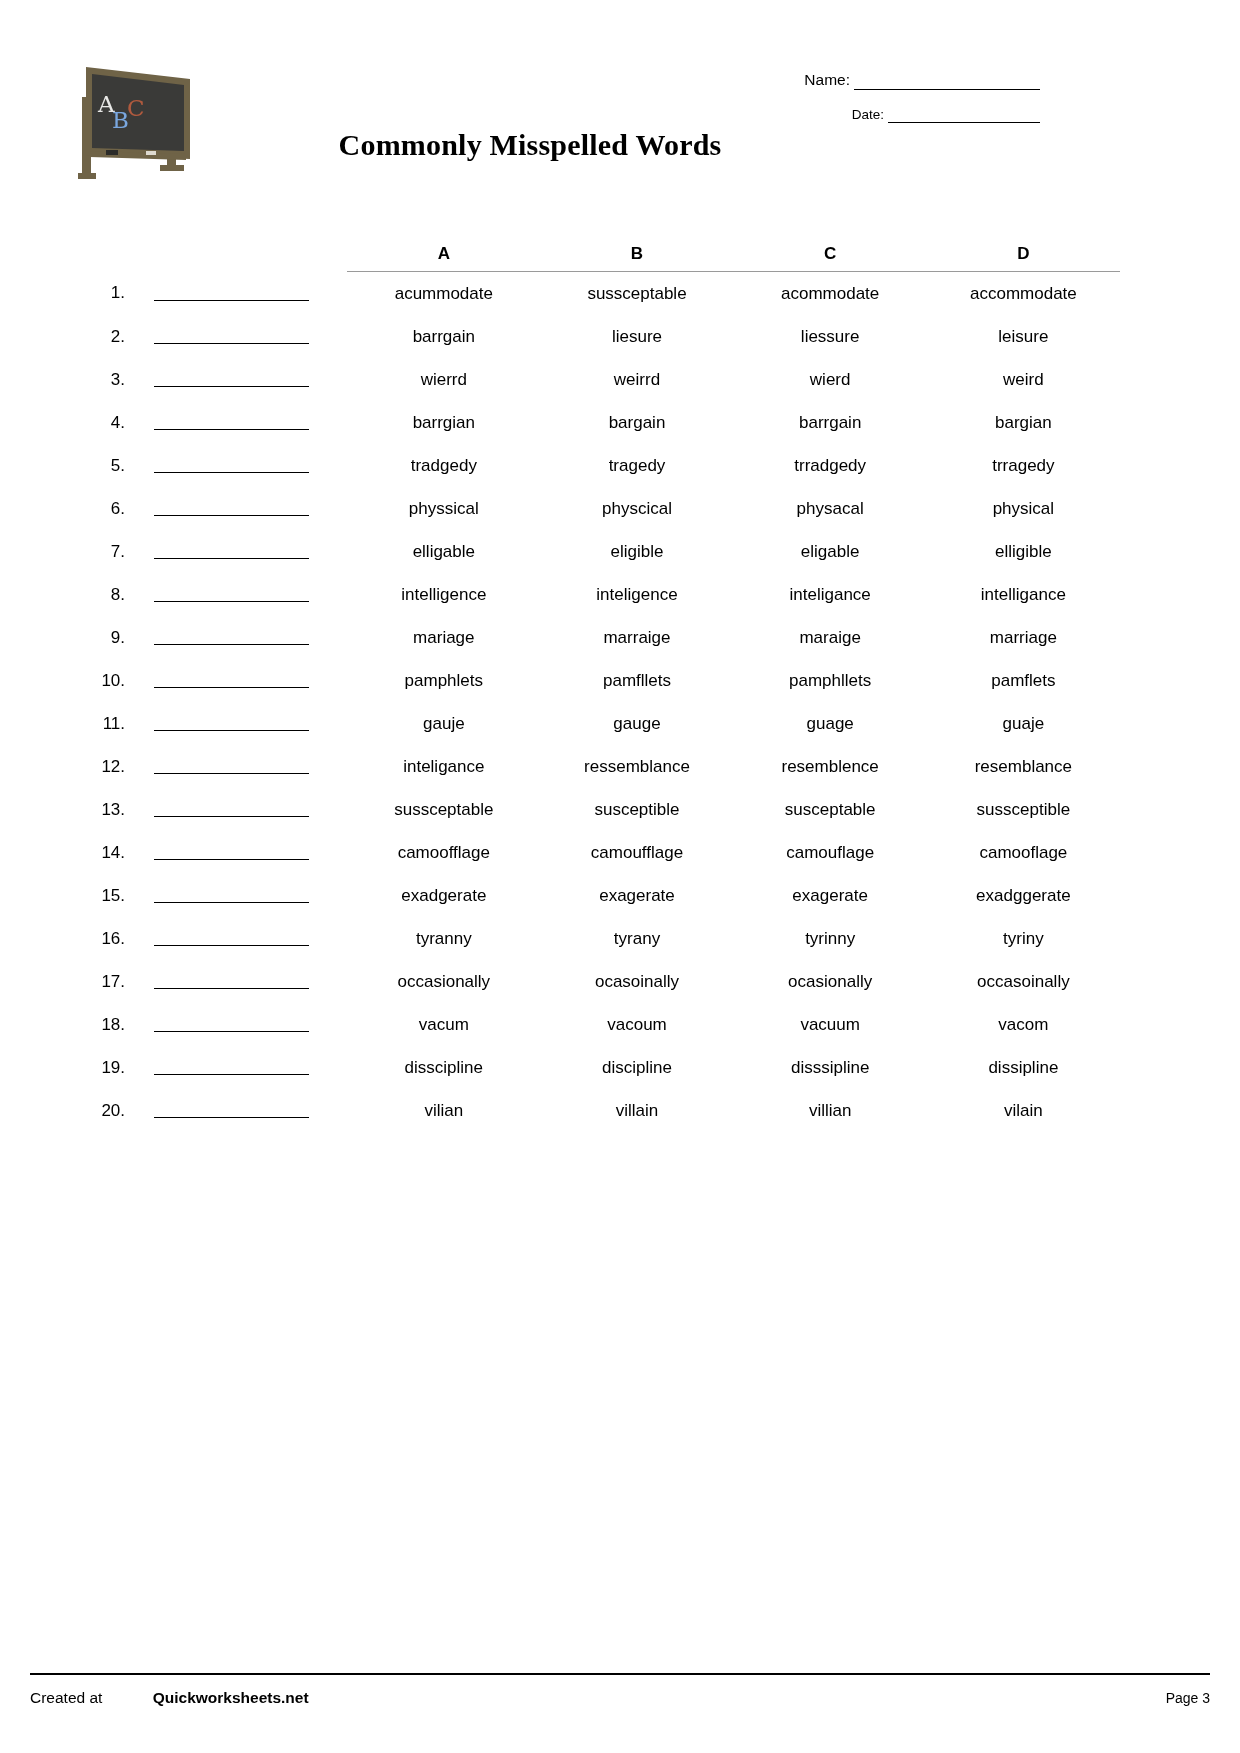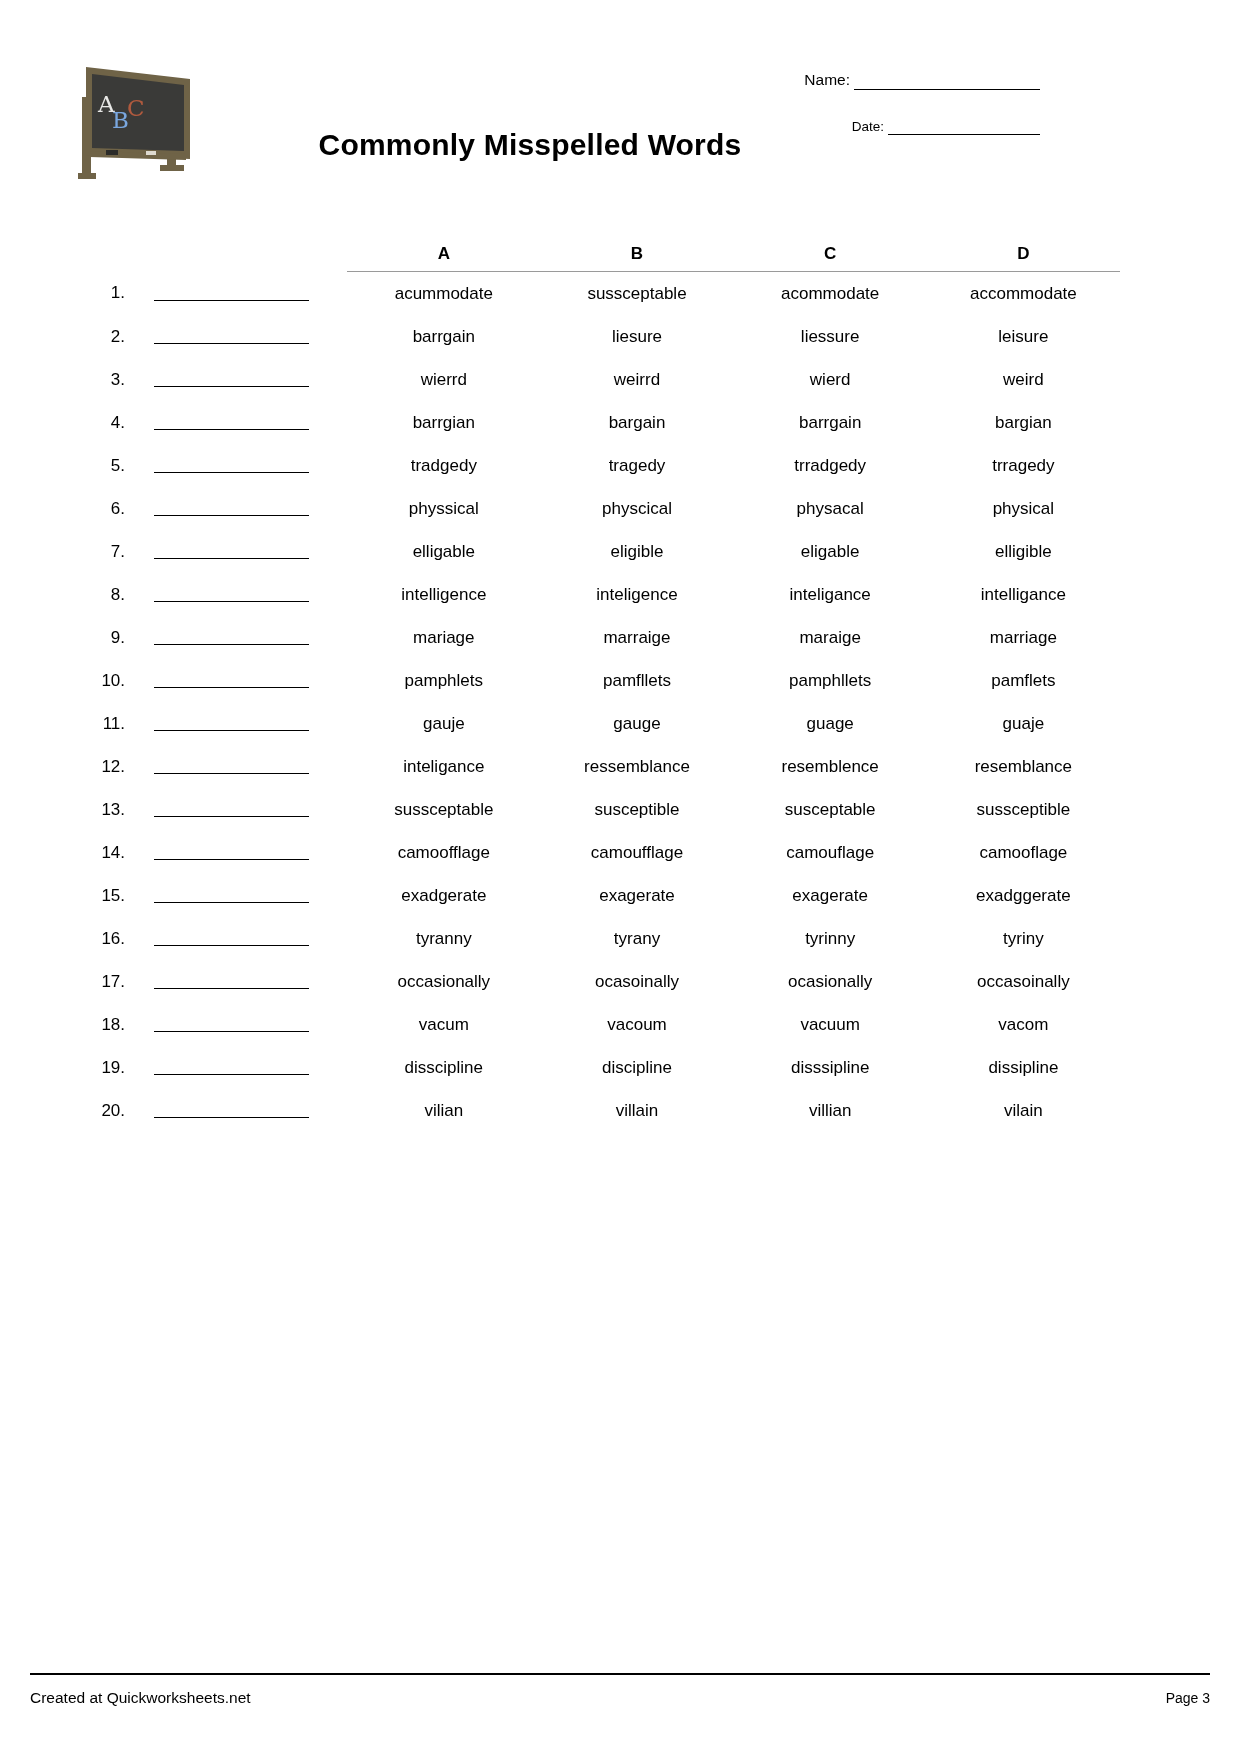--- a/index.html
+++ b/index.html
@@ -41,21 +41,21 @@
     right: 200px;
     top: 72px;
     width: 265px;
   }
   .field-row {
     display: flex;
     align-items: flex-end;
     justify-content: flex-end;
     white-space: nowrap;
   }
-  .field-row.name { margin-bottom: 30px; }
+  .field-row.name { margin-bottom: 18px; }
   .field-label {
     font-size: 15.5px;
     line-height: 1;
     padding-bottom: 2px;
   }
   .field-label.small { font-size: 13.5px; text-align: right; }
   .field-line {
     display: inline-block;
     border-bottom: 1.6px solid #000;
     height: 1px;
@@ -67,20 +67,21 @@
   .title {
     position: absolute;
     left: 0;
     right: 0;
     top: 128px;
     text-align: center;
     font-size: 30px;
     font-weight: bold;
     letter-spacing: 0.2px;
     padding-right: 180px;
+    font-family: Liberation Serif, serif;
   }
 
   
   .sheet {
     position: absolute;
     left: 0;
     top: 238px;
     width: 1240px;
   }
 
@@ -138,21 +139,21 @@
     right: 30px;
     bottom: 46px;
     border-top: 2px solid #000;
     padding-top: 14px;
     display: flex;
     justify-content: space-between;
     align-items: center;
     font-size: 15.5px;
   }
   .footer .brand { font-weight: normal; }
-  .footer .brand b { font-weight: normal; }
+  .footer .brand b { font-weight: bold; margin-left: 46px; }
   .footer .pageno { font-size: 14px; }
 </style>
 </head>
 <body>
 
 <div class="page">
 
   <div class="header">
 
     <div class="chalkboard">

